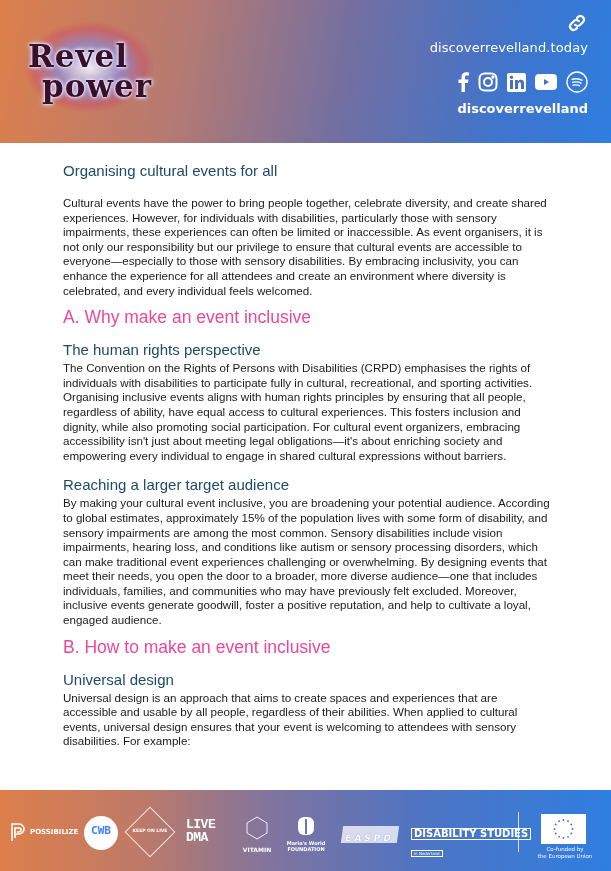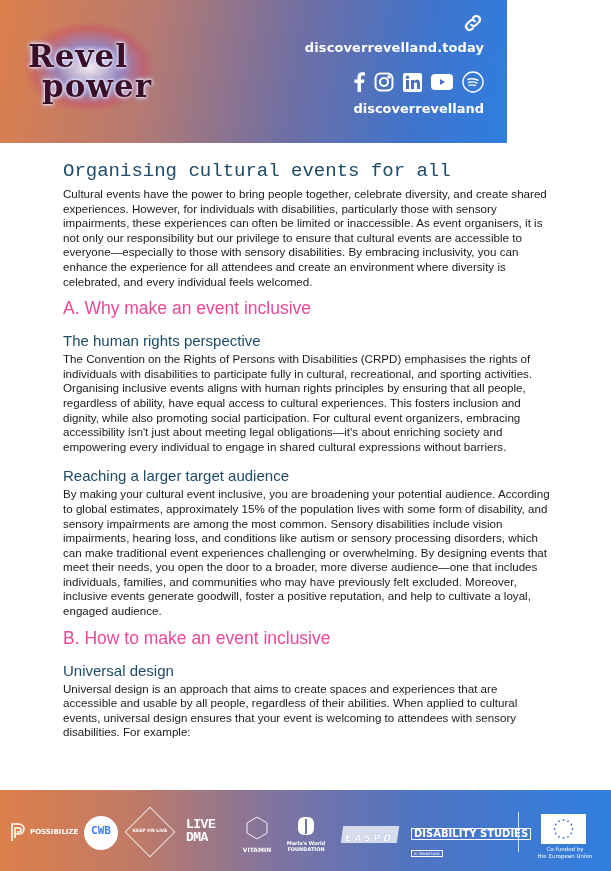--- a/index.html
+++ b/index.html
@@ -1,44 +1,44 @@
 <!DOCTYPE html>
 <html><head>
 <meta charset="utf-8">
 <style>
   * { box-sizing: border-box; margin: 0; padding: 0; }
   html, body { width: 611px; height: 871px; background: #ffffff; overflow: hidden; }
   body { position: relative; font-family: "Liberation Sans", sans-serif; color: #1a1a1a; }
 
   .header {
-    position: absolute; left: 0; top: 0; width: 507px; height: 143px;
+    position: absolute; left: 0; top: 0; width: 611px; height: 143px;
     background: linear-gradient(100deg, #dd7f4b 0%, #b57a72 30%, #6f6fa4 58%, #3f74cc 82%, #2f7ee0 100%);
   }
   .logo { position: absolute; left: 14px; top: 22px; width: 140px; height: 90px; }
   .logo .burst {
     position: absolute; left: 10px; top: 0; width: 130px; height: 90px; border-radius: 50%;
     background: radial-gradient(ellipse at center, rgba(255,255,255,0.9) 0%, rgba(120,140,255,0.55) 35%, rgba(200,60,110,0.35) 60%, rgba(0,0,0,0) 72%);
   }
   .logo .word {
     position: absolute; left: 14px; font-family: "DejaVu Serif", serif; font-weight: bold;
     color: #3a0f2a; font-size: 31px; letter-spacing: 1px;
     text-shadow: 0 0 2px #fff, 0 0 4px #fff, 0 0 6px #9fb1ff;
   }
   .logo .w1 { top: 16px; }
   .logo .w2 { top: 46px; left: 28px; }
 
   .hdr-right { position: absolute; right: 23px; top: 12px; width: 220px; text-align: right; color: #fff; }
   .link-icon { display: inline-block; width: 22px; height: 22px; }
-  .site-url { font-family: "DejaVu Sans", sans-serif; font-weight: bold; font-size: 13px; margin-top: 2px; letter-spacing: 0.1px; }
+  .site-url { font-family: "DejaVu Sans", sans-serif; font-weight: normal; font-size: 13px; margin-top: 2px; letter-spacing: 0.1px; }
   .social-row { display: flex; justify-content: flex-end; align-items: center; gap: 9px; margin-top: 16px; height: 22px; }
   .social-row .ic { display: inline-flex; align-items: center; justify-content: center; }
   .handle { font-family: "DejaVu Sans", sans-serif; font-weight: bold; font-size: 13px; margin-top: 8px; }
 
   .content { position: absolute; left: 63px; top: 158px; width: 490px; }
-  h1.title { font-family: Liberation Mono, monospace; font-weight: normal; color: #1e4a66; font-size: 19px; line-height: 26px; margin-bottom: 3px; }
+  h1.title { font-family: Liberation Sans, sans-serif; font-weight: normal; color: #1e4a66; font-size: 15px; line-height: 26px; margin-bottom: 12px; }
   h2.sec { font-family: "Liberation Sans", sans-serif; font-weight: normal; color: #ec4899; font-size: 17.5px; line-height: 22px; margin-top: 8px; margin-bottom: 4px; }
   h3.sub { font-family: "Liberation Sans", sans-serif; font-weight: normal; color: #1e4a66; font-size: 15px; line-height: 19px; margin-top: 12px; margin-bottom: 2px; }
   p.body { font-size: 11.6px; line-height: 14.6px; color: #1a1a1a; }
 
   .footer {
     position: absolute; left: 0; top: 790px; width: 611px; height: 85px;
     background: linear-gradient(90deg, #dd7f4b 0%, #c07a66 22%, #7f74a0 45%, #4f74c2 68%, #2f7ee0 100%);
   }
   .partner { position: absolute; color: #fff; font-family: "DejaVu Sans", sans-serif; font-weight: bold; }
   .eu-flag { position: absolute; left: 541px; top: 24px; width: 45px; height: 30px; background: #fff; }

